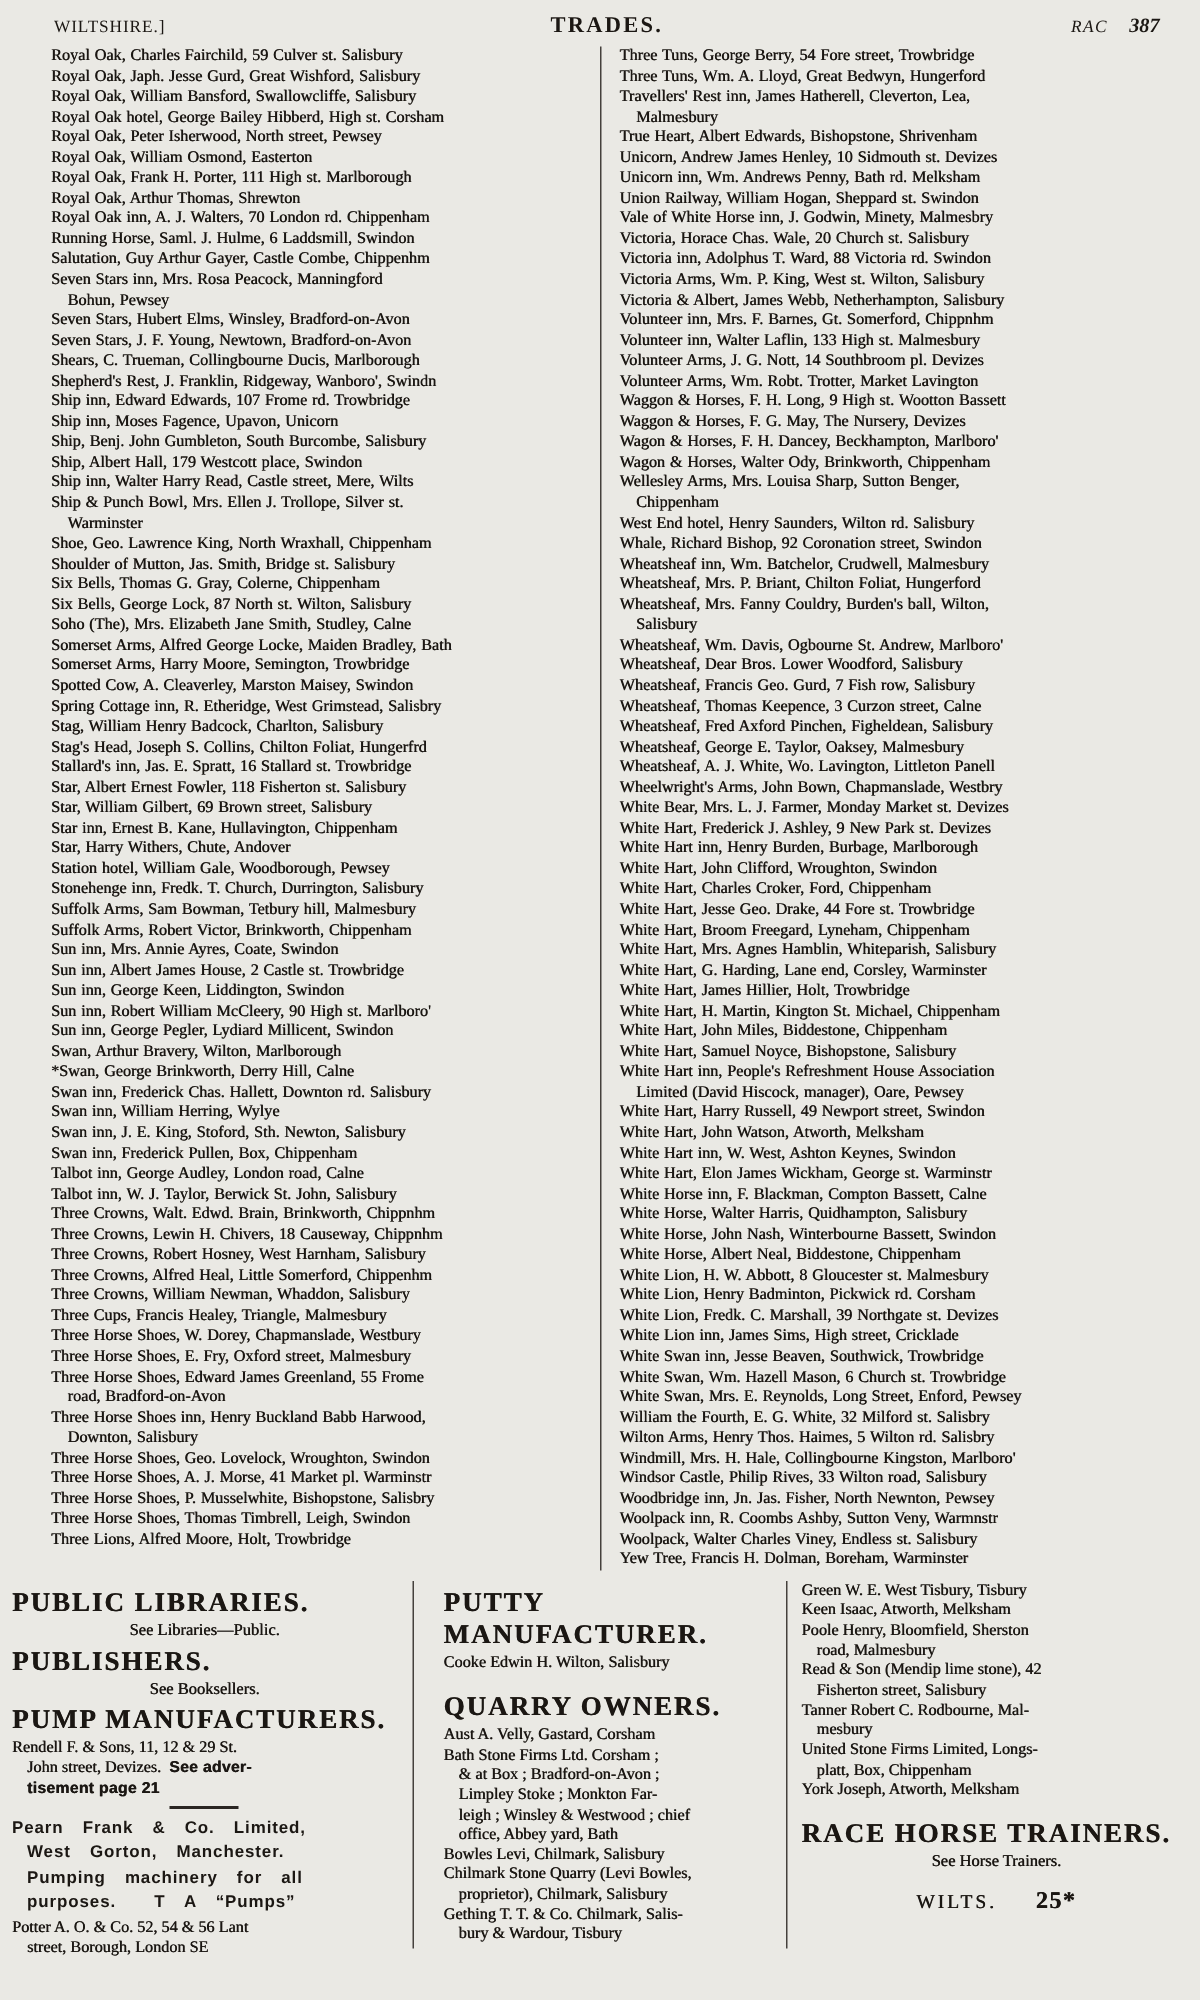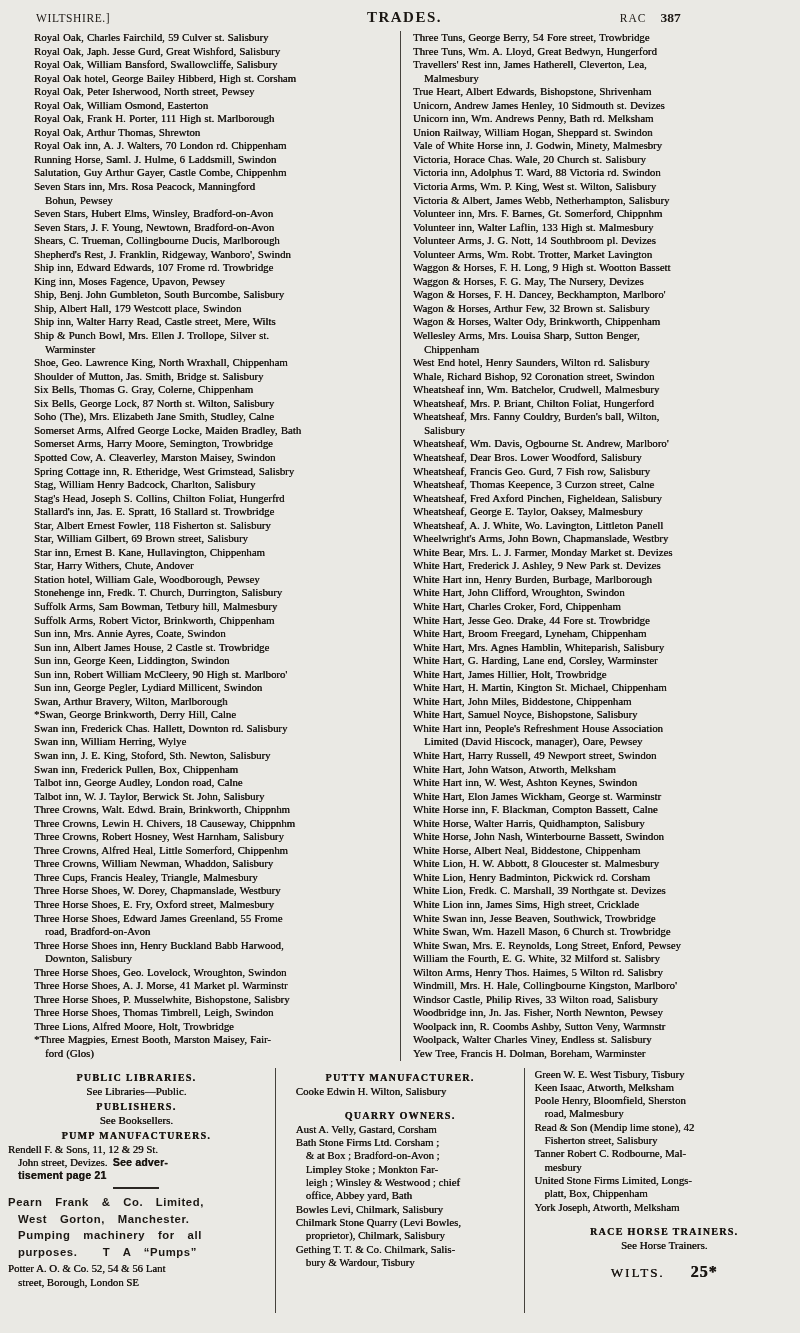--- a/index.html
+++ b/index.html
@@ -12,21 +12,21 @@
     overflow: hidden;
     position: relative;
   }
   
   .page-header {
     display: flex; align-items: baseline;
     padding: 9px 27px 0 36px;
   }
   .hdr-left  { flex: 1; font-size: 11.5px; letter-spacing: .6px; }
   .hdr-title { flex: 1; text-align: center; font-size: 15px; font-weight: bold; letter-spacing: 1.5px; }
-  .hdr-right { flex: 1; text-align: center; font-size: 11.5px; }
+  .hdr-right { flex: 1; text-align: right; font-size: 11.5px; font-style: italic; }
   .hdr-right .ref-key  { letter-spacing: 1px; }
   .hdr-right .page-num { font-size: 13.5px; font-weight: bold; margin-left: 14px; }
   
   .columns { display: flex; margin-top: 5px; }
   .col { width: 400px; }
   .col-left  { padding: 0 3px 0 34px; }
   .col-right { padding: 0 0 0 12px; border-left: 1px solid #45413c; }
   .entry {
     margin: 0;
     font-size: 10.8px;
@@ -36,22 +36,22 @@
     text-indent: -11px;
     word-spacing: .5px;
     text-shadow: .3px 0 0 currentColor;
   }
   
   .bottom { display: flex; margin-top: 7px; height: 245px; }
   .bcol-1 { width: 285px; padding: 0 10px 0 8px; }
   .bcol-2 { width: 258px; padding: 0 20px;  border-left: 1px solid #45413c; }
   .bcol-3 { width: 286px; padding: 0 6px 0 9px; border-left: 1px solid #45413c; display: flex; flex-direction: column; }
   .sec-heading {
-    margin: 4px 0 2px; text-align: center;
-    font-size: 10px; font-weight: bold; letter-spacing: 1.3px;
+    margin: 4px 0 2px; 
+    font-size: 18px; font-weight: bold; letter-spacing: 1.3px;
     text-shadow: .3px 0 0 currentColor;
   }
   .sec-heading.spaced { margin-top: 12px; }
   .center-note { margin: 0 0 3px; text-align: center; font-size: 11px; text-shadow: .3px 0 0 currentColor; }
   .bentry {
     margin: 0;
     font-size: 10.8px; line-height: 13.3px;
     white-space: pre-wrap;
     padding-left: 10px; text-indent: -10px;
     text-shadow: .3px 0 0 currentColor;
@@ -115,21 +115,21 @@
         <p class="entry">Seven Stars, Hubert Elms, Winsley, Bradford-on-Avon</p>
 
         <p class="entry">Seven Stars, J. F. Young, Newtown, Bradford-on-Avon</p>
 
         <p class="entry">Shears, C. Trueman, Collingbourne Ducis, Marlborough</p>
 
         <p class="entry">Shepherd's Rest, J. Franklin, Ridgeway, Wanboro', Swindn</p>
 
         <p class="entry">Ship inn, Edward Edwards, 107 Frome rd. Trowbridge</p>
 
-        <p class="entry">King inn, Moses Fagence, Upavon, Pewsey</p>
+        <p class="entry">Ship inn, Moses Fagence, Upavon, Unicorn</p>
 
         <p class="entry">Ship, Benj. John Gumbleton, South Burcombe, Salisbury</p>
 
         <p class="entry">Ship, Albert Hall, 179 Westcott place, Swindon</p>
 
         <p class="entry">Ship inn, Walter Harry Read, Castle street, Mere, Wilts</p>
 
         <p class="entry">Ship &amp; Punch Bowl, Mrs. Ellen J. Trollope, Silver st.
 Warminster</p>
 
@@ -224,22 +224,20 @@
         <p class="entry">Three Horse Shoes, Geo. Lovelock, Wroughton, Swindon</p>
 
         <p class="entry">Three Horse Shoes, A. J. Morse, 41 Market pl. Warminstr</p>
 
         <p class="entry">Three Horse Shoes, P. Musselwhite, Bishopstone, Salisbry</p>
 
         <p class="entry">Three Horse Shoes, Thomas Timbrell, Leigh, Swindon</p>
 
         <p class="entry">Three Lions, Alfred Moore, Holt, Trowbridge</p>
 
-        <p class="entry">*Three Magpies, Ernest Booth, Marston Maisey, Fair-
-ford (Glos)</p>
       </section>
     <section class="col col-right">
 
         <p class="entry">Three Tuns, George Berry, 54 Fore street, Trowbridge</p>
 
         <p class="entry">Three Tuns, Wm. A. Lloyd, Great Bedwyn, Hungerford</p>
 
         <p class="entry">Travellers' Rest inn, James Hatherell, Cleverton, Lea,
 Malmesbury</p>
 
@@ -268,21 +266,20 @@
         <p class="entry">Volunteer Arms, J. G. Nott, 14 Southbroom pl. Devizes</p>
 
         <p class="entry">Volunteer Arms, Wm. Robt. Trotter, Market Lavington</p>
 
         <p class="entry">Waggon &amp; Horses, F. H. Long, 9 High st. Wootton Bassett</p>
 
         <p class="entry">Waggon &amp; Horses, F. G. May, The Nursery, Devizes</p>
 
         <p class="entry">Wagon &amp; Horses, F. H. Dancey, Beckhampton, Marlboro'</p>
 
-        <p class="entry">Wagon &amp; Horses, Arthur Few, 32 Brown st. Salisbury</p>
 
         <p class="entry">Wagon &amp; Horses, Walter Ody, Brinkworth, Chippenham</p>
 
         <p class="entry">Wellesley Arms, Mrs. Louisa Sharp, Sutton Benger,
 Chippenham</p>
 
         <p class="entry">West End hotel, Henry Saunders, Wilton rd. Salisbury</p>
 
         <p class="entry">Whale, Richard Bishop, 92 Coronation street, Swindon</p>
 

